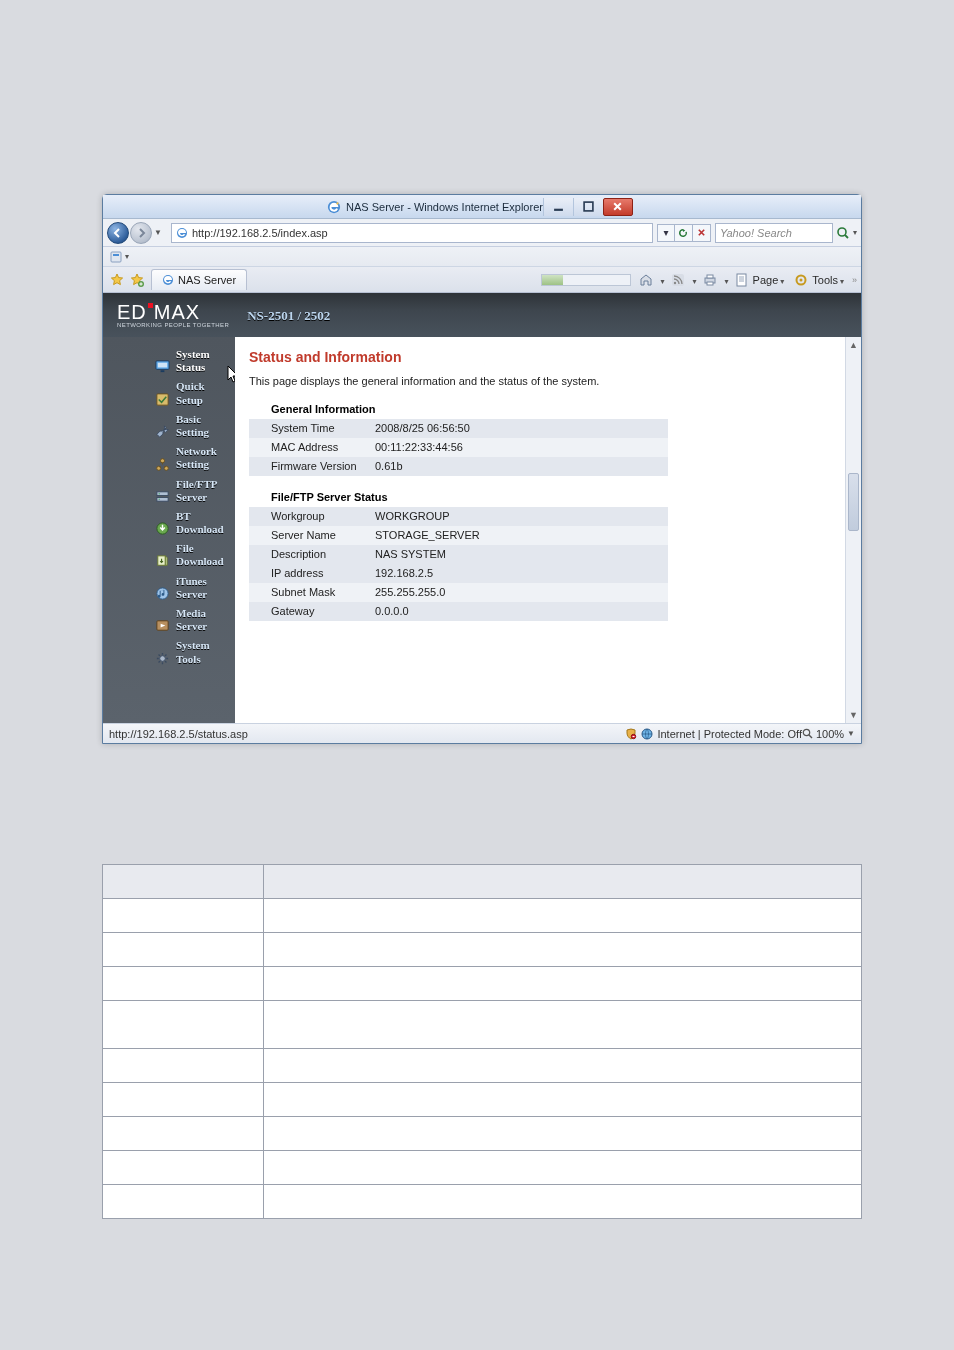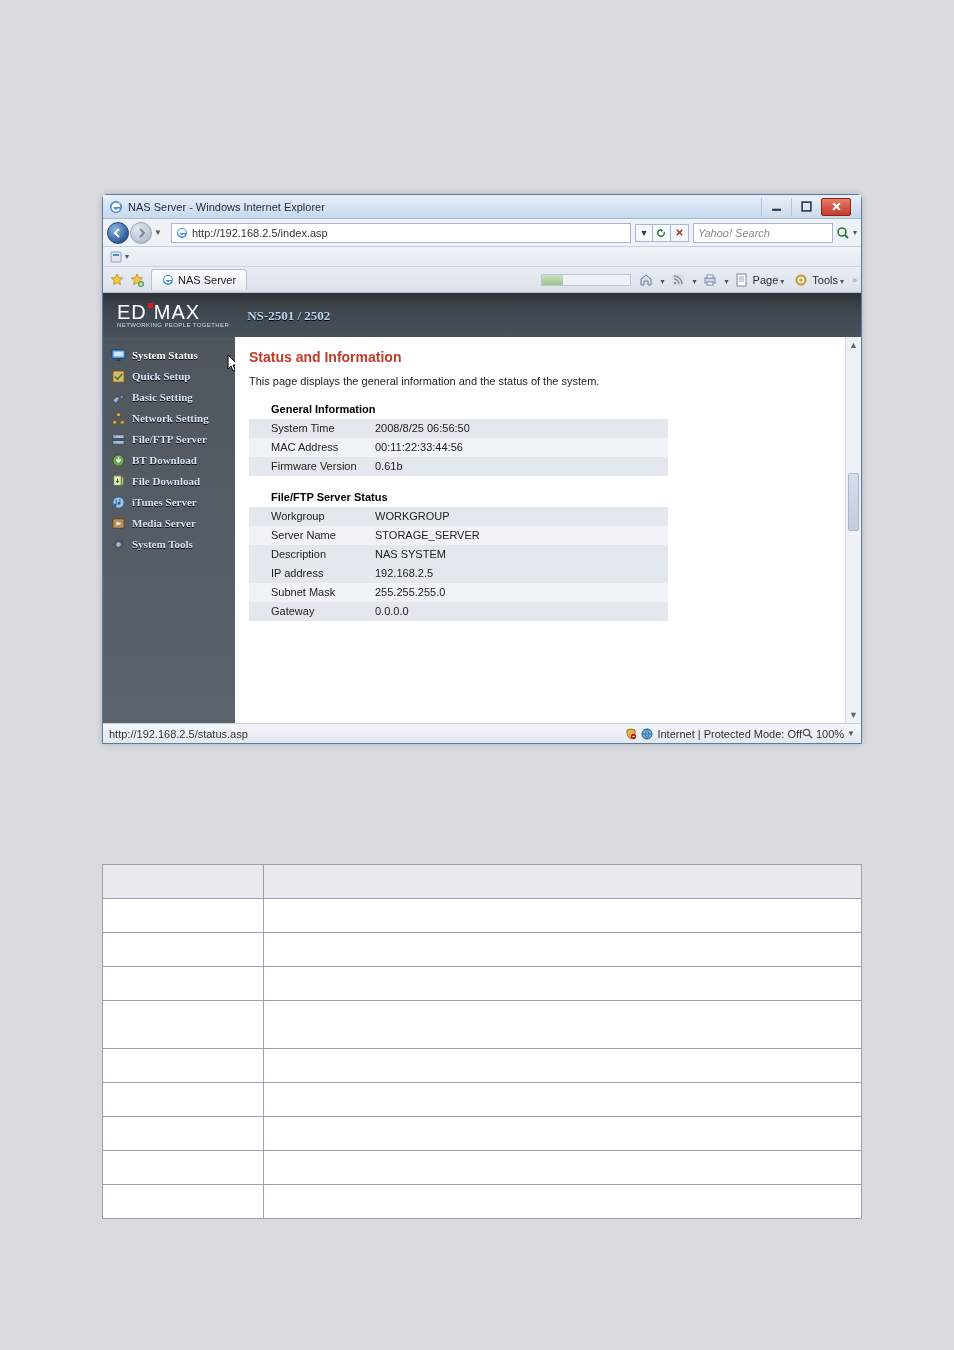--- a/index.html
+++ b/index.html
@@ -2,39 +2,39 @@
 <html><head>
 <meta charset="utf-8">
 <style>
   * { box-sizing: border-box; margin: 0; padding: 0; }
   body { font-family: "Segoe UI", Tahoma, sans-serif; background:#d9dbe0; width:954px; height:1350px; }
 
   .canvas { padding: 0; }
 
   
   .ie-window { width:760px; margin:194px 0 0 102px; border:1px solid #5b7ca0; border-radius:5px 5px 0 0; background:#fff; box-shadow:0 0 6px rgba(0,0,0,.2); }
-  .titlebar { display:flex; align-items:center; justify-content:space-between; height:24px;
+  .titlebar { display:flex; align-items:center; justify-content:center; height:24px;
     background:linear-gradient(#e7eef9,#c7d8ee); border-bottom:1px solid #a7b9cf; font-size:11px; padding:0 8px 0 6px;}
   .title-left { display:flex; align-items:center; gap:5px; color:#1b2b3c;}
   .ie-e { width:14px; height:14px; }
   .winbtns { display:flex; align-items:center; gap:0; }
   .wbtn { width:30px; height:18px; border-left:1px solid #b3c5dd; display:flex; align-items:center; justify-content:center; background:linear-gradient(#e9eef7,#cfdbed); }
   .wbtn.close { background:linear-gradient(#e77a6b,#c33b2a); border:1px solid #8d2216; border-radius:2px; margin-right:2px;}
   .wbtn svg { width:11px; height:11px; }
 
   .navbar { display:flex; align-items:center; height:28px; background:#eef1f6; border-bottom:1px solid #c6cfe0; padding:0 4px; }
   .circle-btn { width:22px; height:22px; border-radius:50%; display:flex; align-items:center; justify-content:center; margin-right:1px;}
   .circle-btn.back { background:radial-gradient(circle at 35% 30%, #8db5e4, #2f5e9b 70%, #1d3b64); border:1px solid #224a7a;}
   .circle-btn.fwd  { background:radial-gradient(circle at 35% 30%, #e3e7ee, #b9c2d0 70%, #9aa6b8); border:1px solid #9aa6b8;}
   .addr { flex:1; display:flex; align-items:center; height:20px; border:1px solid #a9b6cd; background:#fff; margin:0 4px 0 6px; padding:0 4px; font-size:11px; color:#333;}
   .addr .pageicon { width:12px; height:12px; margin-right:4px; }
   .trio { display:flex; align-items:center; }
   .mini { width:18px; height:18px; border:1px solid #a9b6cd; border-left:none; display:flex; align-items:center; justify-content:center; background:#f4f7fb; font-size:10px; color:#334;}
   .mini:first-of-type { border-left:1px solid #a9b6cd; }
-  .search { width:140px; height:20px; border:1px solid #a9b6cd; background:#fff; margin-left:4px; padding:0 4px; font-size:11px; font-style:italic; color:#888; display:flex; align-items:center;}
+  .search { width:118px; height:20px; border:1px solid #a9b6cd; background:#fff; margin-left:4px; padding:0 4px; font-size:11px; font-style:italic; color:#888; display:flex; align-items:center;}
   .mag { width:16px; height:18px; display:flex; align-items:center; justify-content:center; color:#3a6; margin-left:2px;}
   .linksbar { height:20px; background:linear-gradient(#eef1f6,#e6eaf1); border-bottom:1px solid #cdd6e4; padding:0 6px; display:flex; align-items:center;}
   .linksbtn { width:26px; height:16px; display:flex; align-items:center; gap:2px;}
 
   .tabbar { display:flex; align-items:center; height:26px; background:linear-gradient(#e9ecf3,#dbe1eb); border-bottom:1px solid #b7c0d2; padding:0 4px;}
   .favstar { width:14px; height:14px; margin:0 3px; }
   .tab { height:21px; display:flex; align-items:center; gap:4px; padding:0 10px; background:linear-gradient(#fdfdfe,#e7ecf4); border:1px solid #b7c0d2; border-bottom:none; border-radius:3px 3px 0 0; margin-left:4px; font-size:11px; color:#222;}
   .spacer { flex:1 }
   .progress { width:90px; height:12px; border:1px solid #bcc6d6; background:#eef1f7; margin-right:8px;}
   .progress .bar { width:24%; height:100%; background:linear-gradient(#cfe3c3,#9ec285);}
@@ -47,21 +47,21 @@
   .content { height:430px; position:relative; overflow:hidden; }
   .brandbar { height:44px; background:linear-gradient(#2e3338,#3e464e 40%,#48525c); display:flex; align-items:center; padding:0 8px 0 14px; gap:18px;}
   .logo { display:flex; flex-direction:column; color:#fff; line-height:1; }
   .logo .big { font-family: Impact, "Arial Black", sans-serif; font-size:20px; letter-spacing:1px; display:flex; align-items:flex-start;}
   .logo .big .dot { width:5px;height:5px;background:#e12; display:inline-block; margin:1px 1px 0 1px;}
   .logo .small { font-size:6px; letter-spacing:.4px; color:#cfd6de;}
   .model { color:#bcd6ef; font:bold 13px/1 "Segoe UI"; text-shadow:0 1px 0 #000;}
   .body { display:flex; height:calc(100% - 44px); }
   .sidebar { width:132px; background:linear-gradient(#4f565e,#5b636c); padding:8px 0 0 0;}
   .menu { list-style:none; }
-  .menu li { position:relative; display:flex; align-items:center; gap:6px; padding:3px 22px 3px 8px; color:#d6e6f6; font:bold 11px/1.2 "Segoe UI"; text-shadow:0 1px 0 #000; cursor:pointer;}
+  .menu li { position:relative; display:flex; align-items:flex-end; gap:6px; padding:3px 22px 3px 8px; color:#d6e6f6; font:bold 11px/1.2 "Segoe UI"; text-shadow:0 1px 0 #000; cursor:pointer;margin-left:44px;}
   .menu li .mi { width:15px; height:15px; flex-shrink:0; }
   .menu li.active { color:#fff; }
   .menu li .cursor { position:absolute; right:-6px; bottom:-6px; }
   .main { flex:1; background:#fff; padding:12px 14px 0 14px; position:relative; overflow:hidden;}
   .main h2 { color:#c03a2b; font:bold 14px/1.2 Arial; margin-bottom:8px;}
   .main .lead { font:11px/1.3 Arial; color:#222; margin-bottom:10px;}
   .section-h { font:bold 11px/1 Arial; color:#000; padding:6px 0 4px 22px;}
   table.info { width:70%; border-collapse:collapse; font:11px/1 Arial; color:#222;}
   table.info td { padding:4px 6px; }
   table.info tr:nth-child(odd) td { background:#e3e7ee;}

